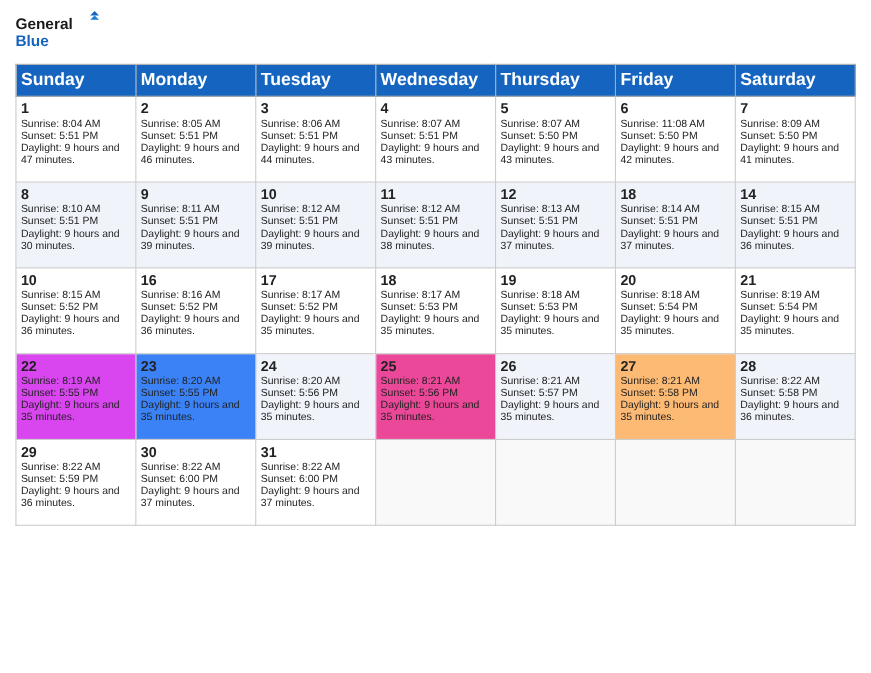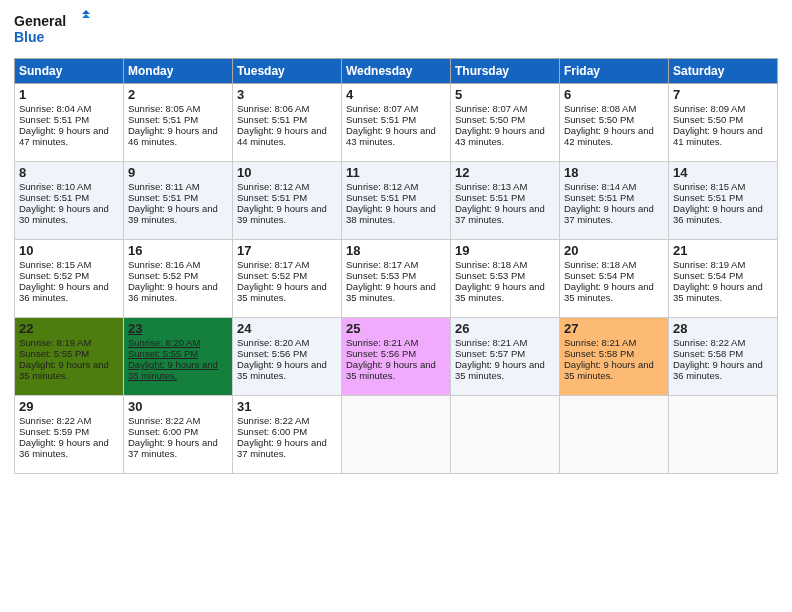--- a/index.html
+++ b/index.html
@@ -38,21 +38,21 @@
       color: #555;
     }
     table {
       width: 100%;
       border-collapse: collapse;
       table-layout: fixed;
     }
     th {
       background-color: #1565c0;
       color: #fff;
-      font-size: 12px;
+      font-size: 16px;
       font-weight: bold;
       padding: 5px 4px;
       text-align: left;
       border: 1px solid #aaa;
     }
     td {
       vertical-align: top;
       border: 1px solid #ccc;
       padding: 3px 4px;
       font-size: 9.5px;
@@ -128,21 +128,21 @@
             <div>Daylight: 9 hours and 43 minutes.</div>
           </td>
           <td>
             <span class="day-num">5</span>
             <div>Sunrise: 8:07 AM</div>
             <div>Sunset: 5:50 PM</div>
             <div>Daylight: 9 hours and 43 minutes.</div>
           </td>
           <td>
             <span class="day-num">6</span>
-            <div>Sunrise: 8:08 AM</div>
+            <div>Sunrise: 11:08 AM</div>
             <div>Sunset: 5:50 PM</div>
             <div>Daylight: 9 hours and 42 minutes.</div>
           </td>
           <td>
             <span class="day-num">7</span>
             <div>Sunrise: 8:09 AM</div>
             <div>Sunset: 5:50 PM</div>
             <div>Daylight: 9 hours and 41 minutes.</div>
           </td>
         </tr>
@@ -228,39 +228,39 @@
             <div>Daylight: 9 hours and 35 minutes.</div>
           </td>
           <td>
             <span class="day-num">21</span>
             <div>Sunrise: 8:19 AM</div>
             <div>Sunset: 5:54 PM</div>
             <div>Daylight: 9 hours and 35 minutes.</div>
           </td>
         </tr>
         <tr>
-          <td style="background: #4d7c0f;">
+          <td style="background: #d946ef;">
             <span class="day-num">22</span>
             <div>Sunrise: 8:19 AM</div>
             <div>Sunset: 5:55 PM</div>
             <div>Daylight: 9 hours and 35 minutes.</div>
           </td>
-          <td style="background: #15803d; text-decoration: underline;">
+          <td style="background: #3b82f6;">
             <span class="day-num">23</span>
             <div>Sunrise: 8:20 AM</div>
             <div>Sunset: 5:55 PM</div>
             <div>Daylight: 9 hours and 35 minutes.</div>
           </td>
           <td style="background: rgb(240, 244, 250);">
             <span class="day-num">24</span>
             <div>Sunrise: 8:20 AM</div>
             <div>Sunset: 5:56 PM</div>
             <div>Daylight: 9 hours and 35 minutes.</div>
           </td>
-          <td style="background: #f0abfc;">
+          <td style="background: #ec4899;">
             <span class="day-num">25</span>
             <div>Sunrise: 8:21 AM</div>
             <div>Sunset: 5:56 PM</div>
             <div>Daylight: 9 hours and 35 minutes.</div>
           </td>
           <td style="background: rgb(240, 244, 250);">
             <span class="day-num">26</span>
             <div>Sunrise: 8:21 AM</div>
             <div>Sunset: 5:57 PM</div>
             <div>Daylight: 9 hours and 35 minutes.</div>

